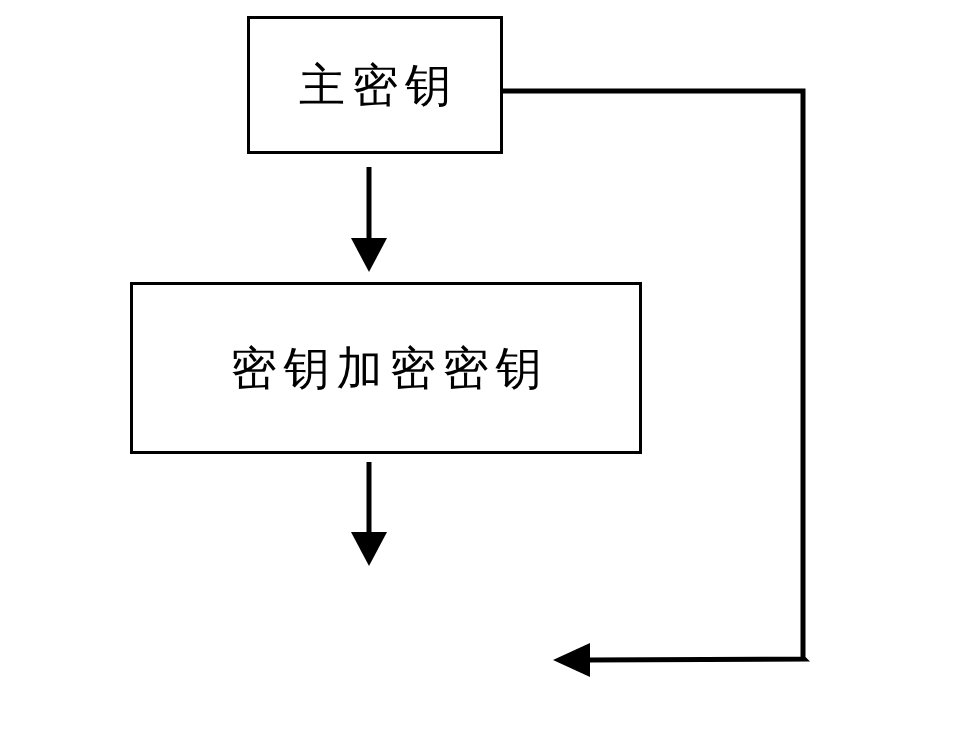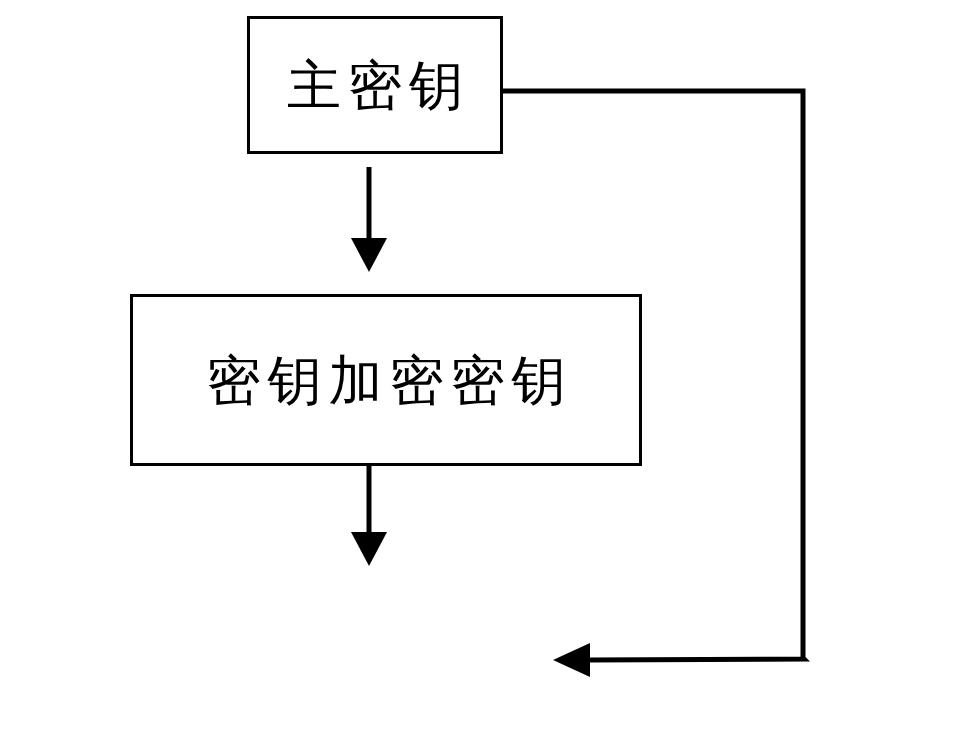--- a/index.html
+++ b/index.html
@@ -26,28 +26,28 @@
     position: absolute;
     box-sizing: border-box;
     border: 3px solid #000000;
     background: #ffffff;
     display: flex;
     align-items: center;
     justify-content: center;
   }
   .node-label {
     color: #000000;
-    font-size: 54px;
+    font-size: 46px;
     letter-spacing: 7px;
     white-space: nowrap;
     line-height: 1;
     text-indent: 7px; 
   }
   .node-master   { left: 247px; top: 16px;  width: 256px; height: 138px; }
-  .node-kek      { left: 130px; top: 282px; width: 512px; height: 172px; margin-top: 12px; }
+  .node-kek      { left: 130px; top: 282px; width: 512px; height: 172px; }
   .node-session  { left: 222px; top: 583px; width: 296px; height: 143px; }
 </style>
 </head>
 <body>
 
 <div class="canvas">
 
   <svg class="connectors" viewBox="0 0 980 746" xmlns="http://www.w3.org/2000/svg">
 
     <g>

